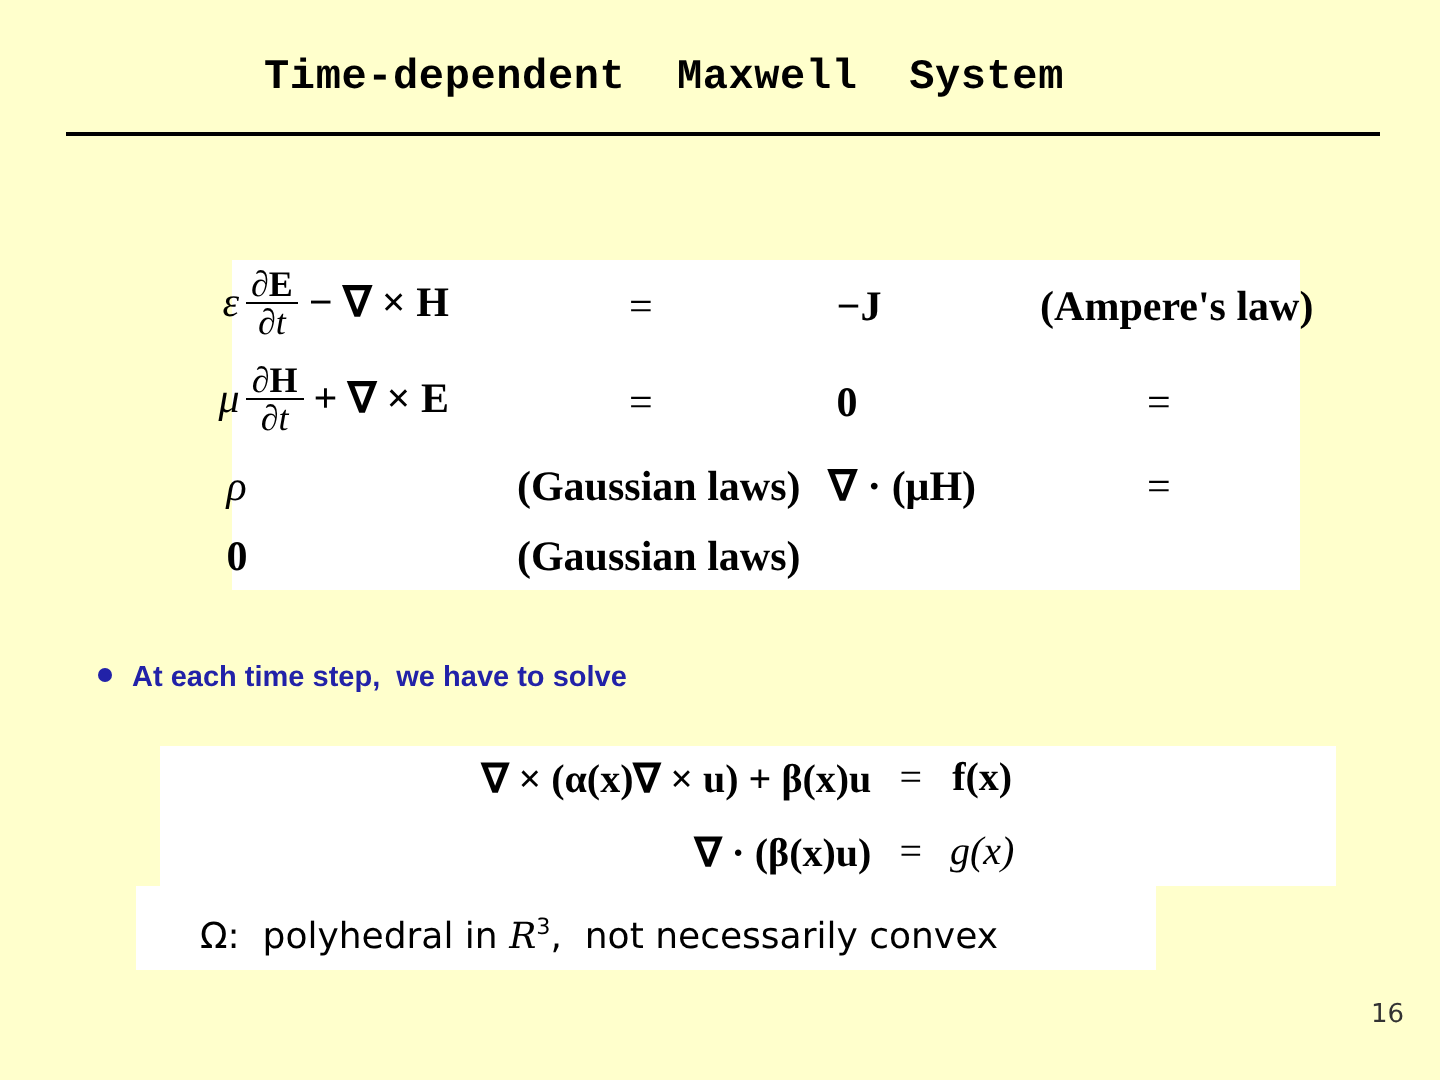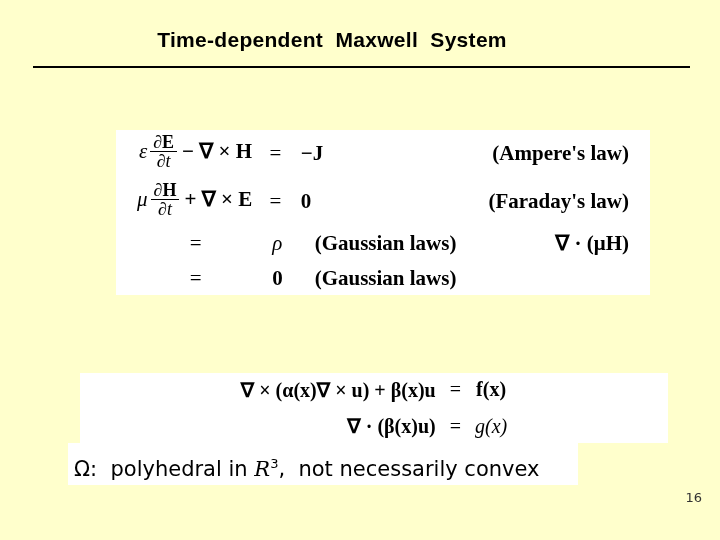--- a/index.html
+++ b/index.html
@@ -25,20 +25,21 @@
     position: absolute;
     left: 0;
     top: 28px;
     width: 664px;
     text-align: center;
     font-size: 21px;
     font-weight: bold;
     color: #000000;
     letter-spacing: 0.3px;
     white-space: pre;
+    font-family: Liberation Mono, monospace;
   }
   #title-rule {
     position: absolute;
     left: 33px;
     top: 66px;
     width: 657px;
     height: 2px;
     background: #000000;
   }
 
@@ -148,33 +149,34 @@
     height: 100%;
     font-size: 20px;
   }
   .eq-grid2 .lhs { text-align: right; white-space: nowrap; }
   .eq-grid2 .rel { text-align: center; }
   .eq-grid2 .rhs { text-align: center; white-space: nowrap; font-family: Liberation Serif, serif; }
 
   
   #omega-line {
     font-family: "DejaVu Sans", sans-serif;
-    font-size: 21px;
+    font-size: 18px;
     line-height: 42px;
     padding-left: 6px;
     white-space: pre;
+    margin-left: 26px;
   }
   #omega-line .sans-it { font-style: italic; font-family: "DejaVu Serif", serif;}
   sup.exp { font-size: 0.62em; vertical-align: super; }
 
   
   #page-number {
     position: absolute;
     right: 18px;
-    top: 490px;
+    top: 500px;
     font-size: 13px;
     color: #333333;
     font-family: "DejaVu Sans", sans-serif;
   }
 </style>
 </head>
 <body>
 
 <div id="slide">
 
@@ -196,34 +198,37 @@
       <div class="note mathrm-bold">(Ampere's law)</div>
 
       <div class="lhs">
         <span class="mathit">μ</span><span class="frac">
             <span class="num mathrm-bold">∂H</span>
             <span class="den mathit">∂t</span>
           </span><span class="op mathrm-bold">+ ∇ × E</span>
       </div>
       <div class="rel">=</div>
       <div class="rhs mathrm-bold">0</div>
-      <div class="note mathrm-bold">(Faraday's law)</div>
 
       <div class="rel">=</div>
       <div class="rhs mathit">ρ</div>
       <div class="note mathrm-bold">(Gaussian laws)</div>
 
       <div class="lhs mathrm-bold">∇ · (μH)</div>
       <div class="rel">=</div>
       <div class="rhs mathrm-bold">0</div>
       <div class="note mathrm-bold">(Gaussian laws)</div>
 
     </div>
   </div>
 
+  <div class="bullet-line" id="bullet-2">
+    <span class="bullet-dot"></span>
+    <span>At each time step,  we have to solve</span>
+  </div>
 
   <div class="eq-box" id="eq-box-2">
     <div class="eq-grid2">
       <div class="lhs mathrm-bold">∇ × (α(x)∇ × u) + β(x)u</div>
       <div class="rel">=</div>
       <div class="rhs mathrm-bold">f(x)</div>
 
       <div class="lhs mathrm-bold">∇ · (β(x)u)</div>
       <div class="rel">=</div>
       <div class="rhs mathit">g(x)</div>

